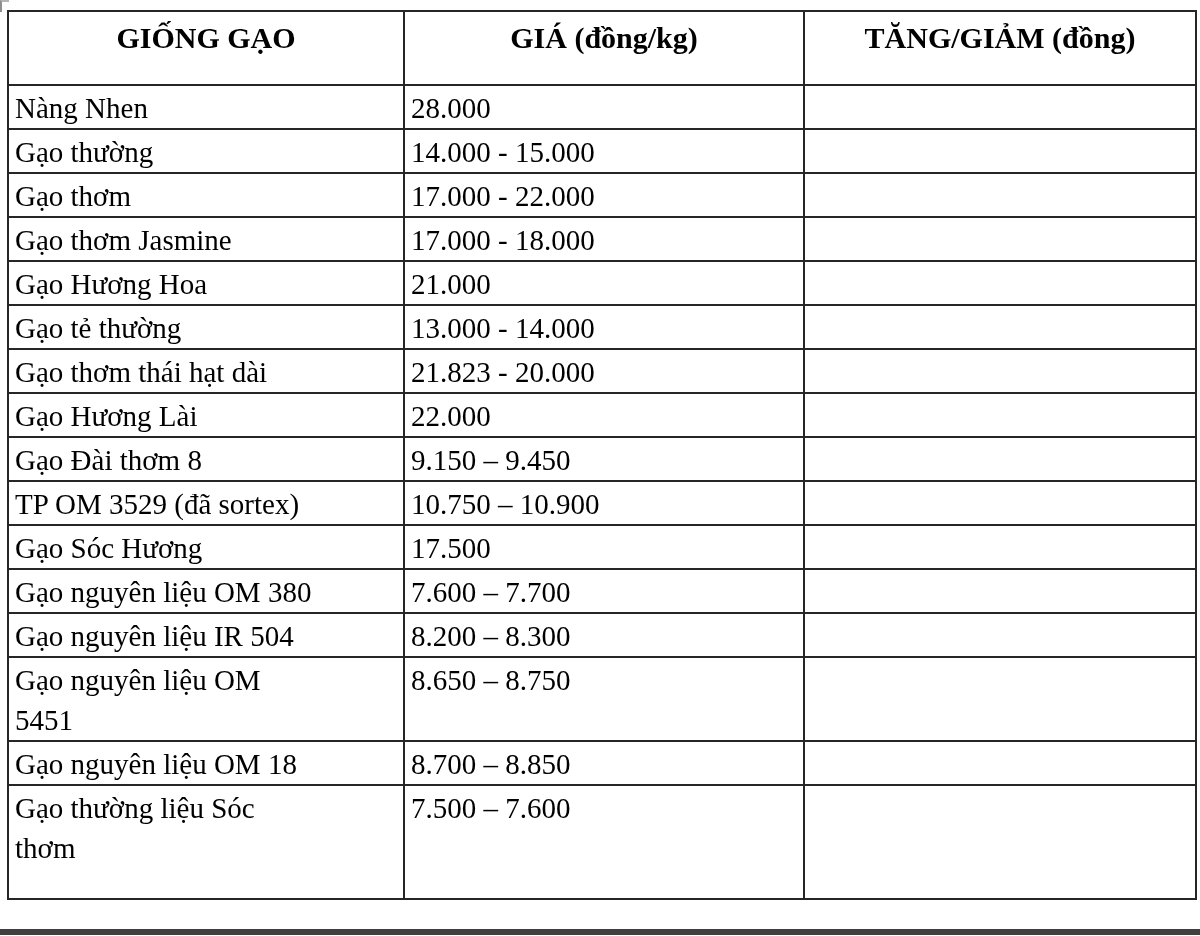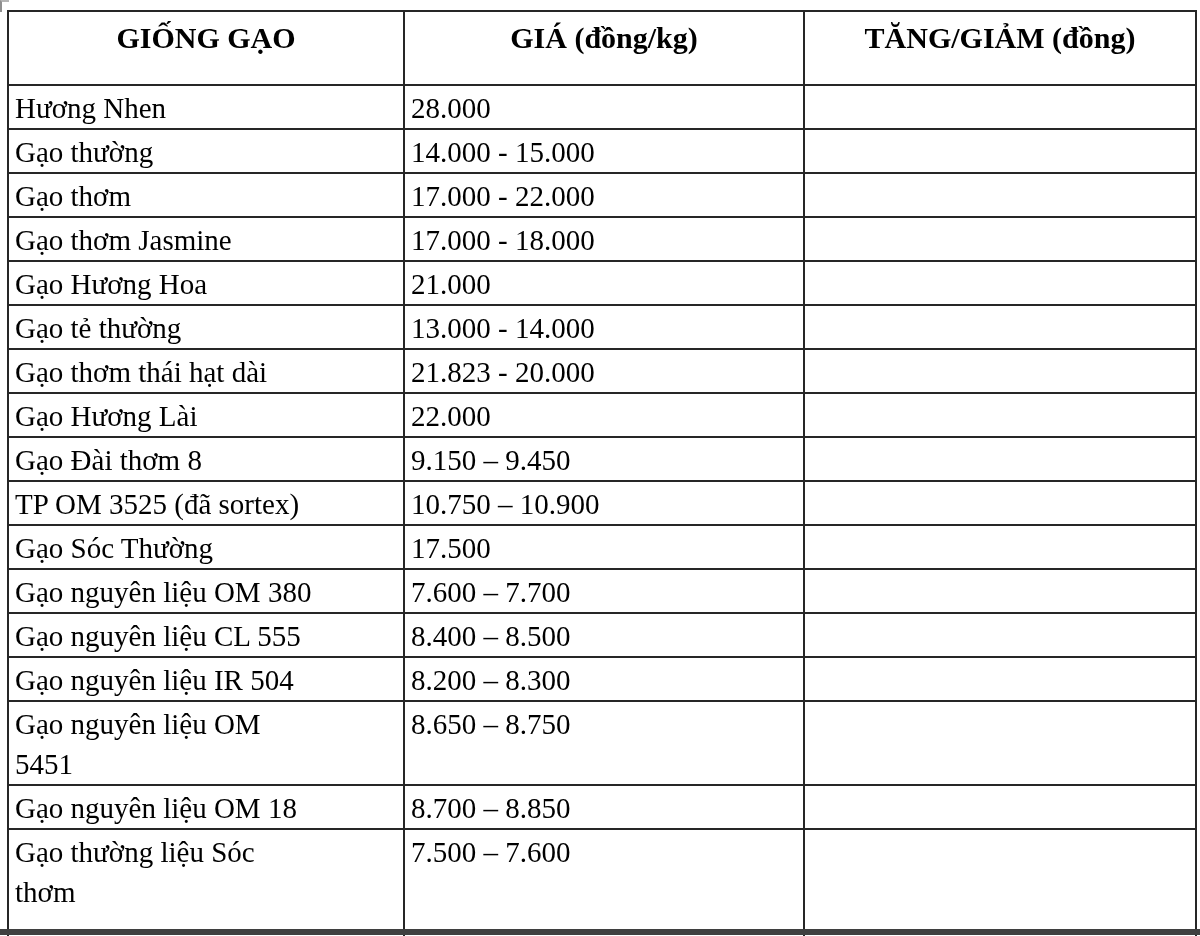--- a/index.html
+++ b/index.html
@@ -78,21 +78,21 @@
   </colgroup>
   <thead>
     <tr>
       <th>GIỐNG GẠO</th>
       <th>GIÁ (đồng/kg)</th>
       <th>TĂNG/GIẢM (đồng)</th>
     </tr>
   </thead>
   <tbody>
     <tr class="r43">
-      <td>Hương Nhen</td>
+      <td>Nàng Nhen</td>
       <td>28.000</td>
       <td></td>
     </tr>
     <tr class="r43">
       <td>Gạo thường</td>
       <td>14.000 - 15.000</td>
       <td></td>
     </tr>
     <tr class="r43">
       <td>Gạo thơm</td>
@@ -123,37 +123,32 @@
       <td>Gạo Hương Lài</td>
       <td>22.000</td>
       <td></td>
     </tr>
     <tr class="r43">
       <td>Gạo Đài thơm 8</td>
       <td>9.150 – 9.450</td>
       <td></td>
     </tr>
     <tr class="r43">
-      <td>TP OM 3525 (đã sortex)</td>
+      <td>TP OM 3529 (đã sortex)</td>
       <td>10.750 – 10.900</td>
       <td></td>
     </tr>
     <tr class="r43">
-      <td>Gạo Sóc Thường</td>
+      <td>Gạo Sóc Hương</td>
       <td>17.500</td>
       <td></td>
     </tr>
     <tr class="r43">
       <td>Gạo nguyên liệu OM 380</td>
       <td>7.600 – 7.700</td>
-      <td></td>
-    </tr>
-    <tr class="r43">
-      <td>Gạo nguyên liệu CL 555</td>
-      <td>8.400 – 8.500</td>
       <td></td>
     </tr>
     <tr class="r43">
       <td>Gạo nguyên liệu IR 504</td>
       <td>8.200 – 8.300</td>
       <td></td>
     </tr>
     <tr class="r85">
       <td><span class="blk">Gạo nguyên liệu OM 5451</span></td>
       <td>8.650 – 8.750</td>

